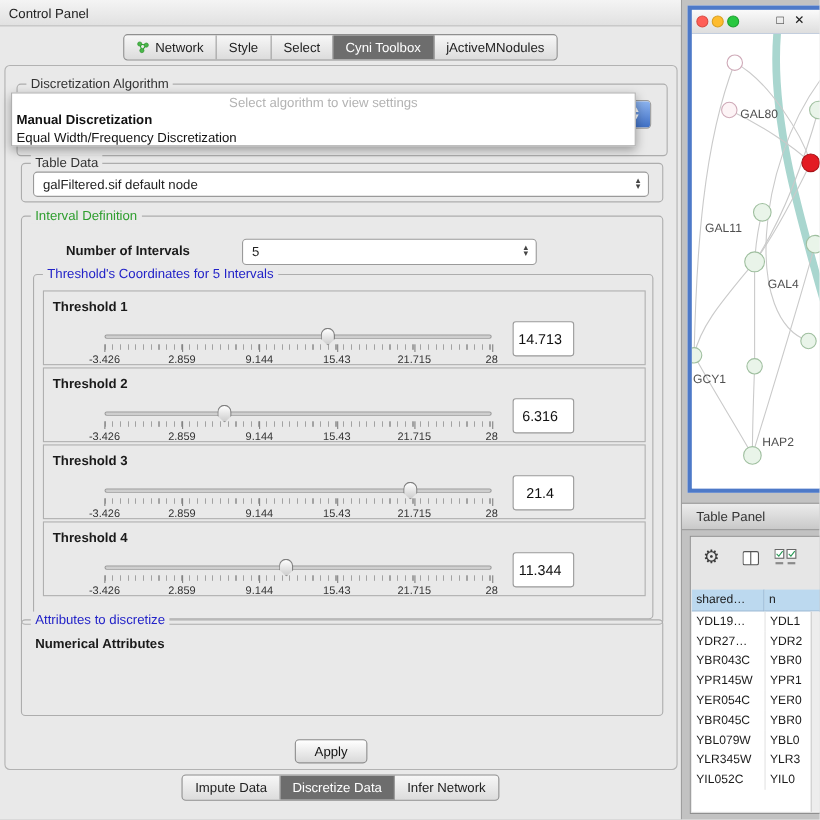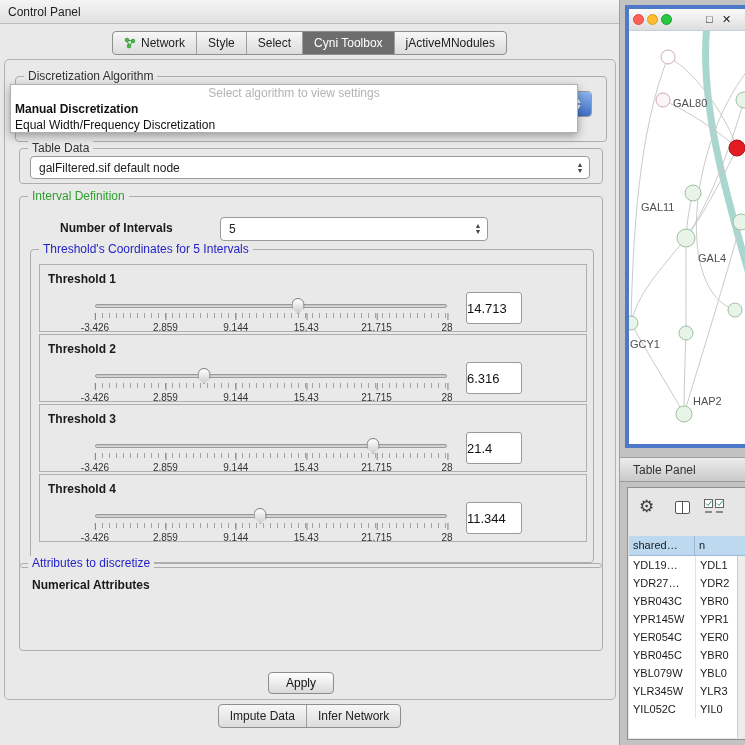--- a/index.html
+++ b/index.html
@@ -39,21 +39,21 @@
 
   .thresh{position:absolute;left:8px;width:548px;height:68px;border:1px solid #b0b0b0;background:#e9e9e9;}
   .tlabel{position:absolute;left:8px;top:7px;font-weight:bold;font-size:12px;}
   .slider{position:absolute;left:55px;top:33px;width:352px;height:36px;}
   .track{position:absolute;left:0;right:0;top:6px;height:4px;background:linear-gradient(#c2c2c2,#dedede);border:1px solid #9a9a9a;border-radius:2px;}
   .thumb{position:absolute;top:0;width:13px;height:16px;background:linear-gradient(#ffffff,#cdcdcd);border:1px solid #7f7f7f;border-radius:7px 7px 2px 2px;clip-path:polygon(0 0,100% 0,100% 62%,50% 100%,0 62%);transform:translateX(-50%);z-index:2;}
   .mticks{position:absolute;left:0;right:0;top:15px;height:5px;background-image:repeating-linear-gradient(90deg,#a2a2a2 0 1px,transparent 1px 7px);}
   .tick{position:absolute;top:24px;font-size:10px;color:#333;transform:translateX(-50%);white-space:nowrap;}
   .tick::before{content:"";position:absolute;left:50%;top:-9px;width:1px;height:7px;background:#828282;}
   .t0{left:0%}.t1{left:20%}.t2{left:40%}.t3{left:60%}.t4{left:80%}.t5{left:100%}
-  .tvalue{position:absolute;right:64px;top:27px;width:56px;height:32px;background:#fff;border:1px solid #9a9a9a;border-radius:3px;font-family:"Liberation Sans",sans-serif;font-size:13px;text-align:left;padding-right:6px;color:#111;}
+  .tvalue{position:absolute;right:64px;top:27px;width:56px;height:32px;background:#fff;border:1px solid #9a9a9a;border-radius:3px;font-family:"Liberation Sans",sans-serif;font-size:13px;text-align:center;padding-right:6px;color:#111;}
 
   .attr-sub{position:absolute;left:12px;top:14px;font-weight:bold;font-size:12px;}
   .attr-list{position:absolute;left:12px;top:32px;width:558px;height:50px;background:#fff;border:1px solid #9a9a9a;overflow:hidden;}
   .attr-item{height:16px;line-height:16px;padding-left:6px;font-size:12px;color:#111;}
   .attr-scroll{position:absolute;right:0;top:0;bottom:0;width:13px;background:#f1f1f1;border-left:1px solid #d0d0d0;}
   .attr-thumb{position:absolute;top:1px;left:1px;width:10px;height:26px;background:#c5c5c5;border-radius:5px;}
 
   .apply{position:absolute;left:263px;top:612px;width:66px;height:22px;border:1px solid #8d8d8d;border-radius:4px;background:linear-gradient(#ffffff,#d9d9d9);font-size:12px;color:#111;text-align:center;line-height:20px;cursor:default;}
 
   
@@ -232,20 +232,23 @@
       <div class="ph">Select algorithm to view settings</div>
       <div class="opt bold">Manual Discretization</div>
       <div class="opt">Equal Width/Frequency Discretization</div>
     </div>
 
     <div class="tabs-row tabs-bottom">
       <div class="tabgroup">
         <div class="tab">
             <span>Impute Data</span>
           </div>
+        <div class="tab active">
+            <span>Discretize Data</span>
+          </div>
         <div class="tab">
             <span>Infer Network</span>
           </div>
       </div>
     </div>
   </div>
 
   <div class="nwin">
     <div class="ntitle">
       <span class="dot red"></span>

